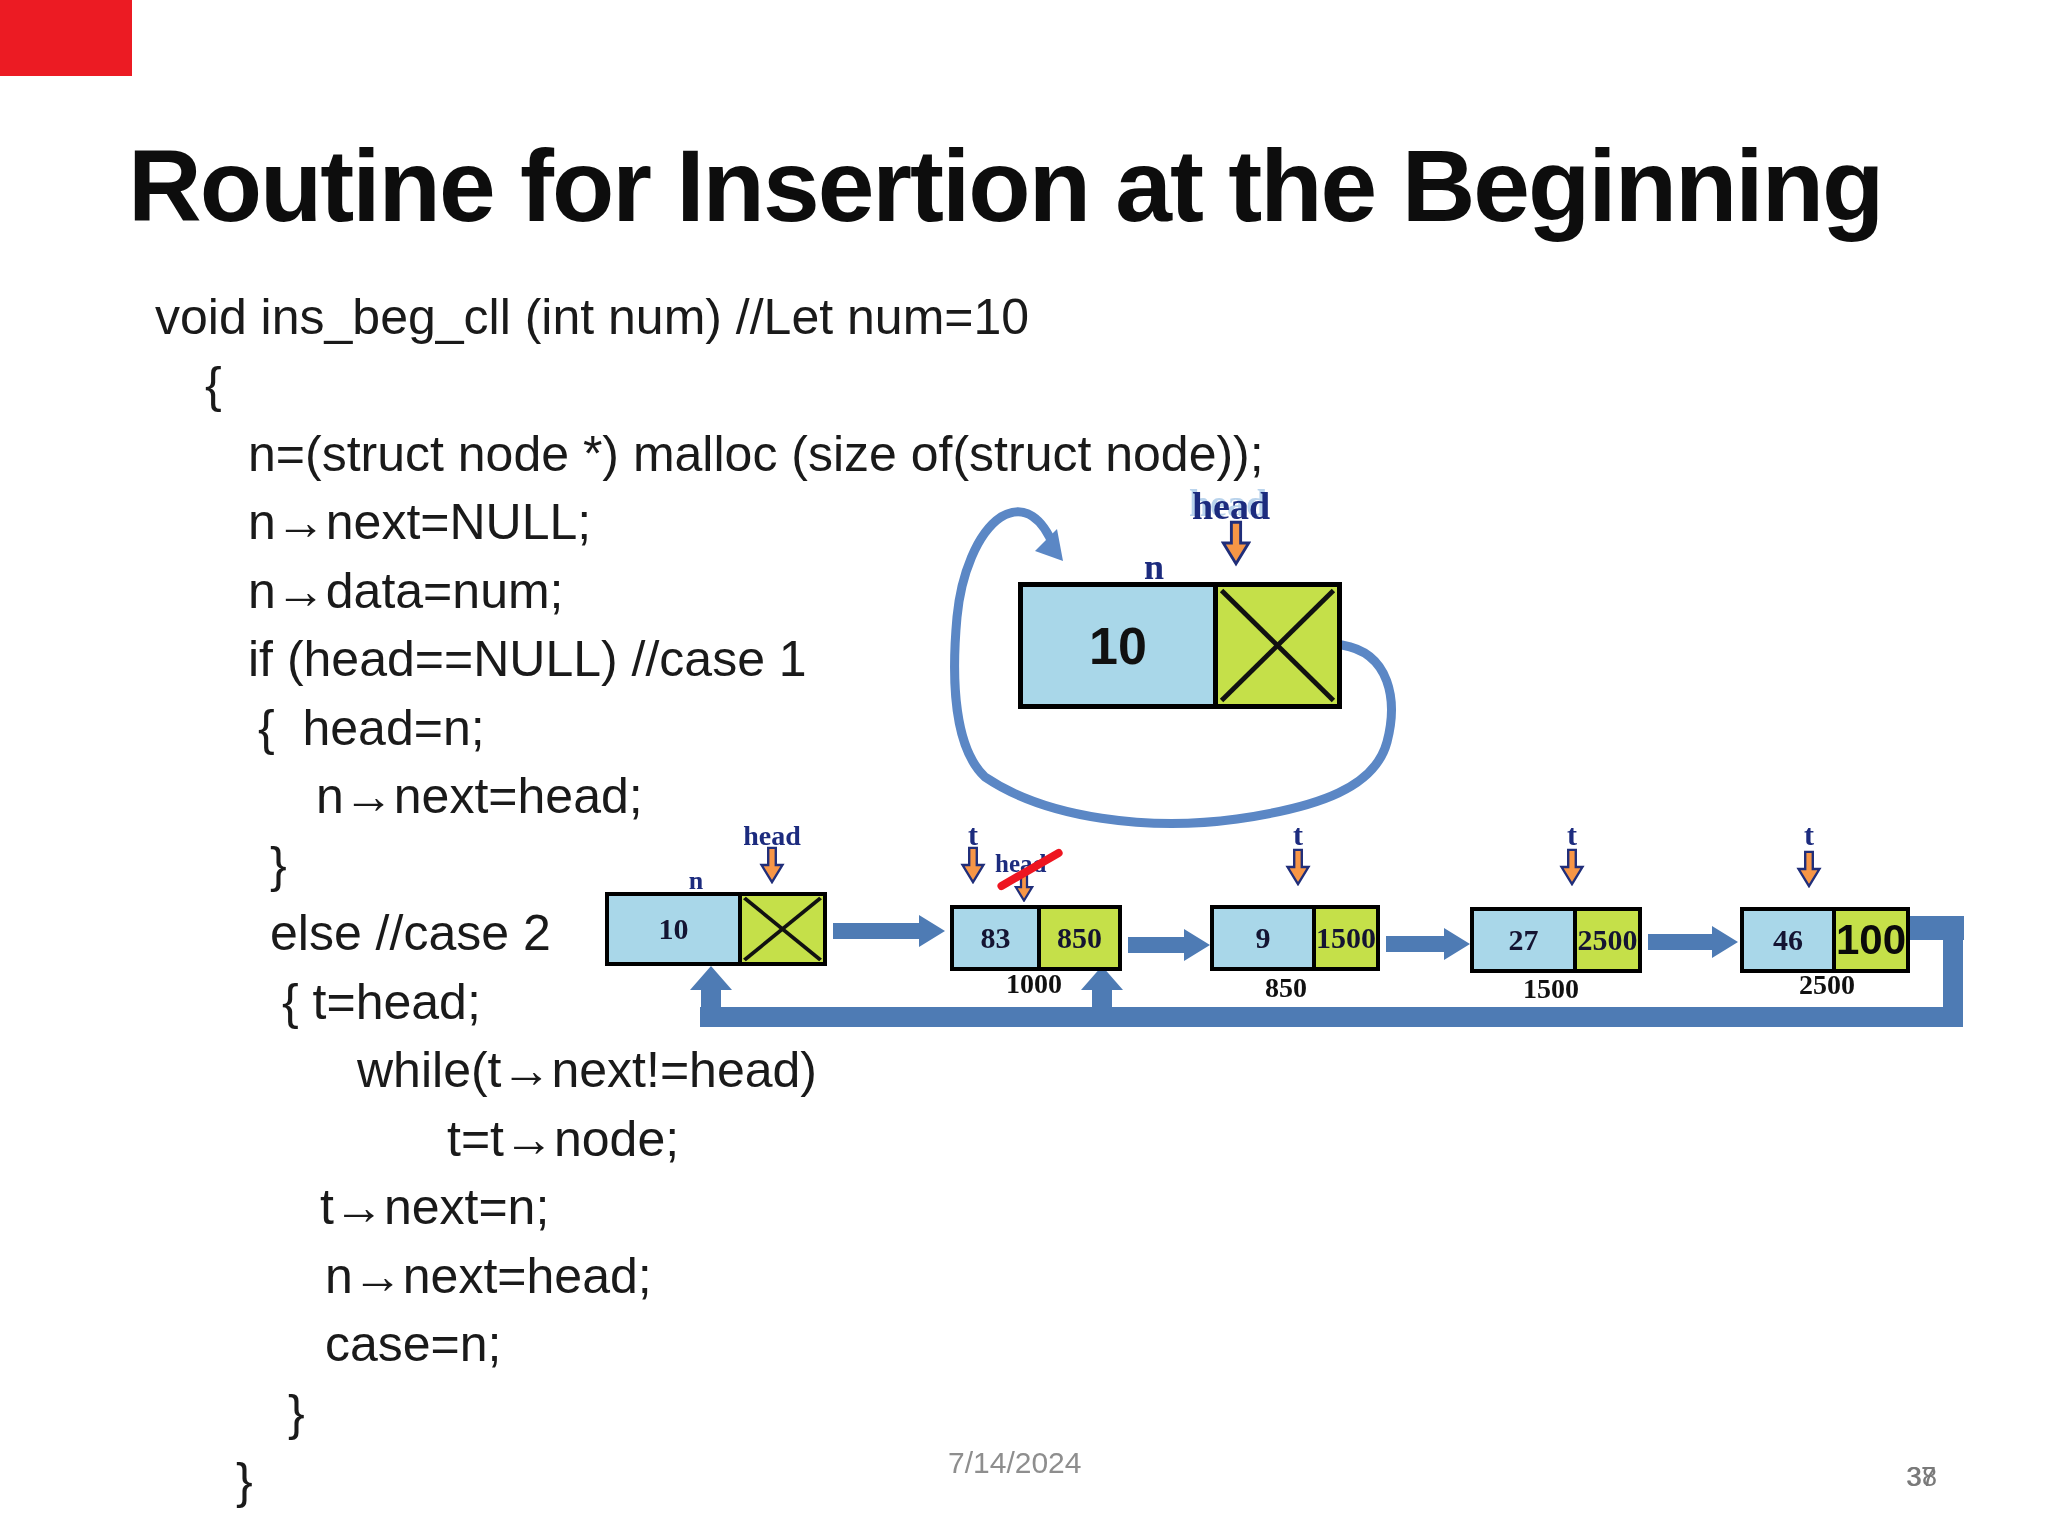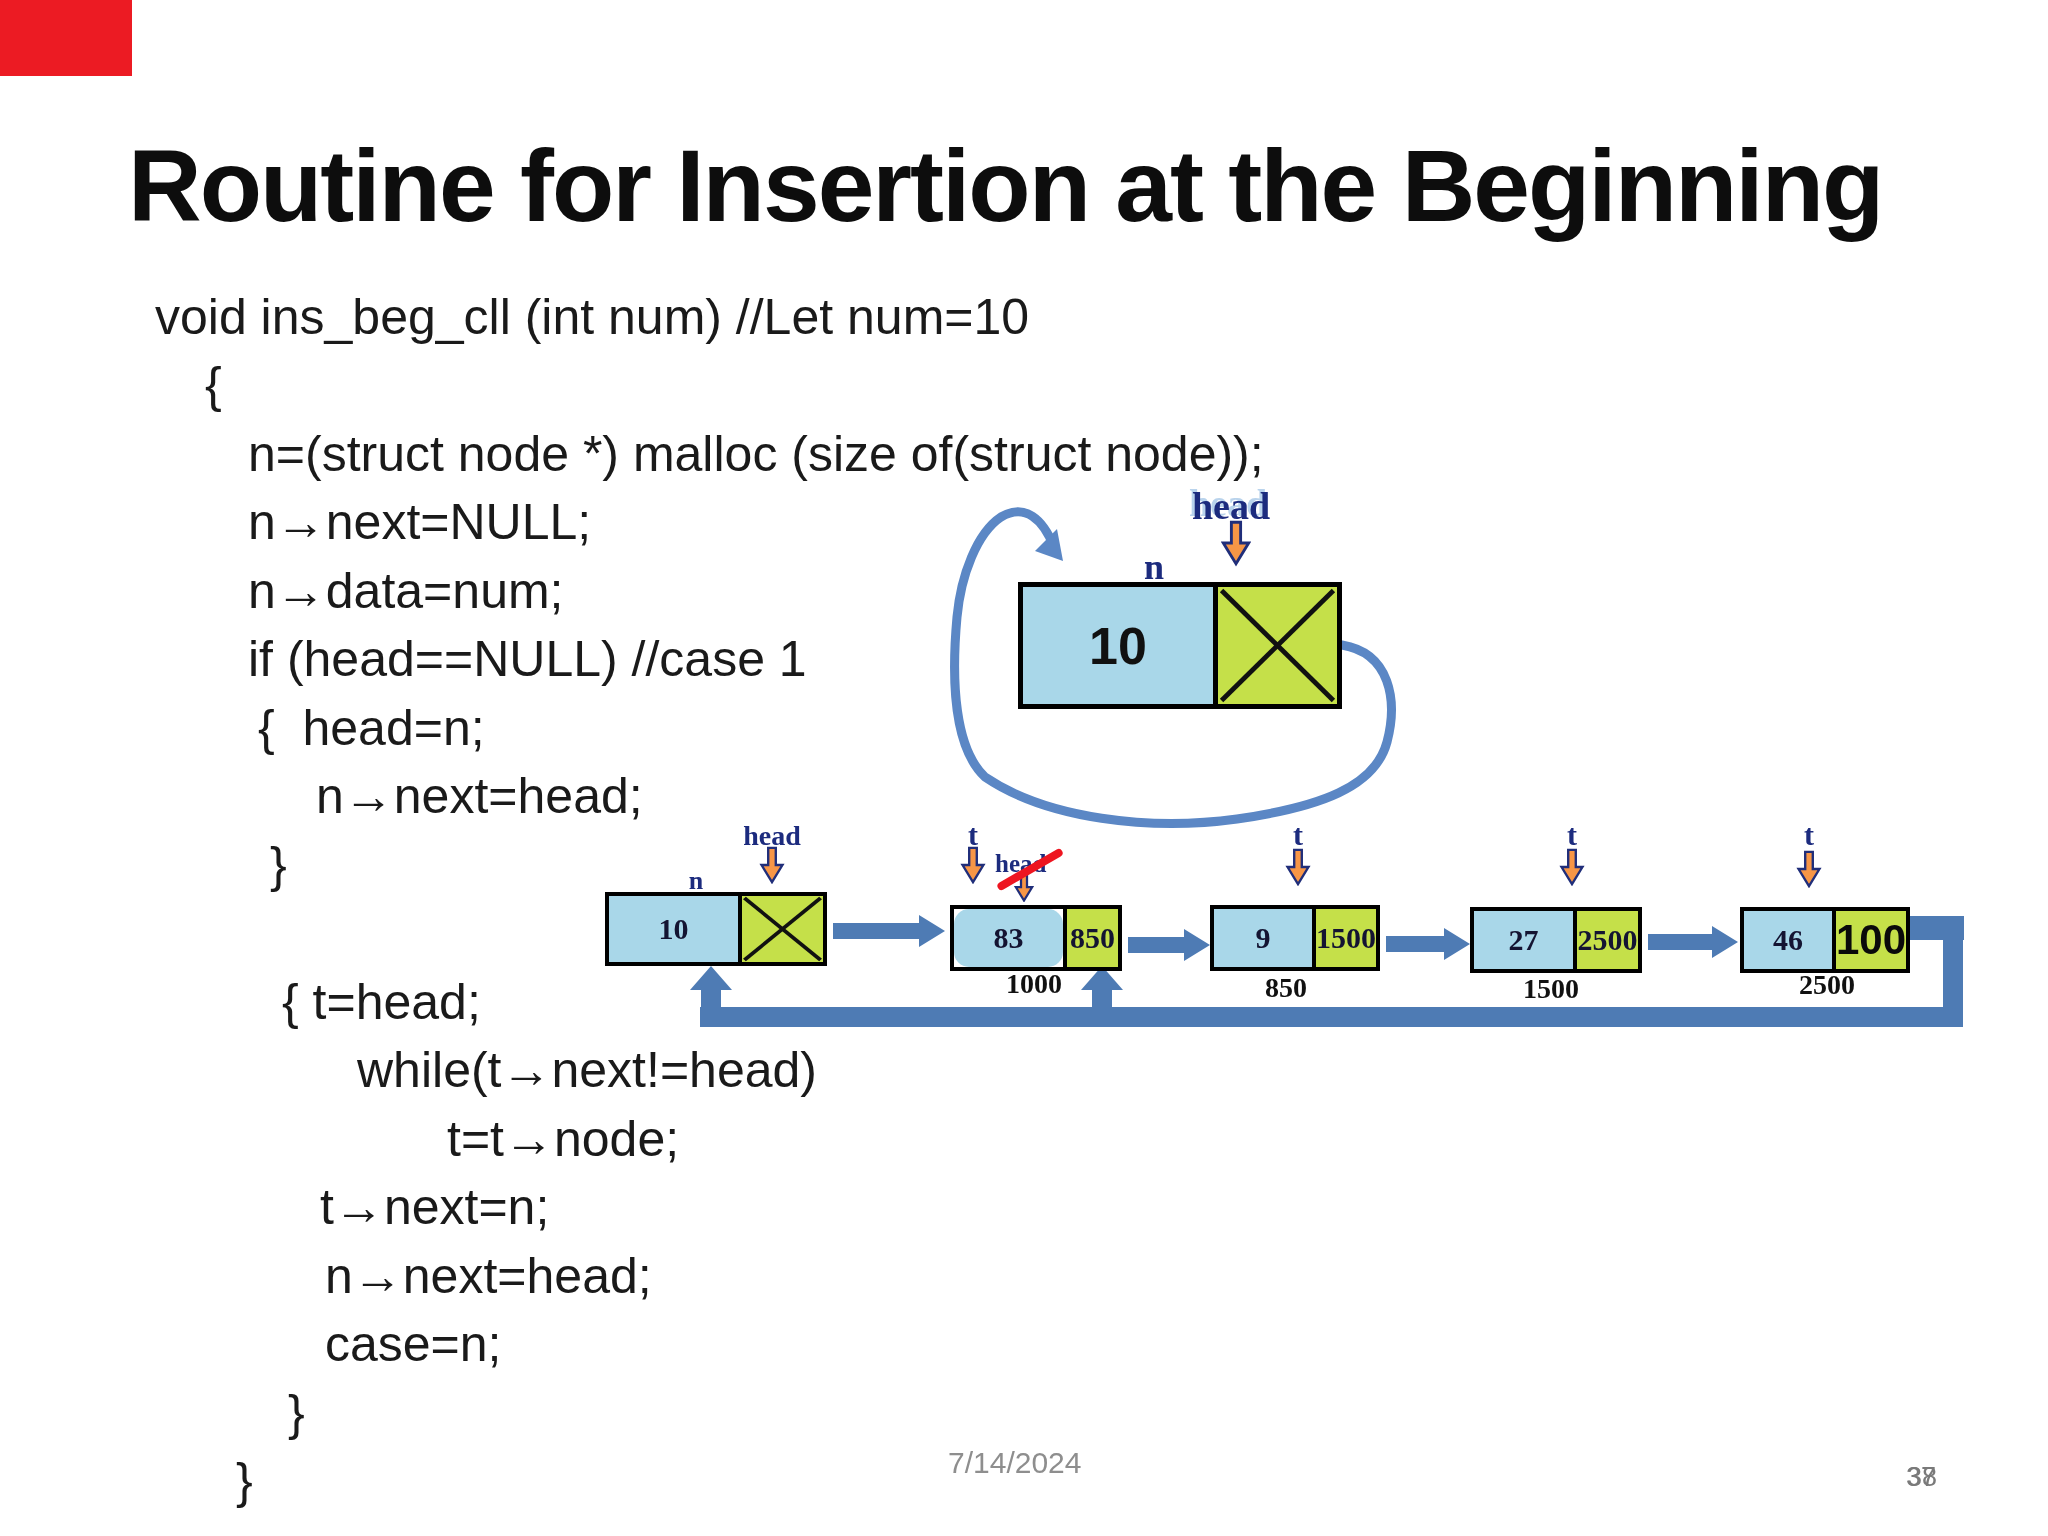--- a/index.html
+++ b/index.html
@@ -41,20 +41,21 @@
 
   <div class="abs code" style="left:155px;top:290px;">void ins_beg_cll (int num) //Let num=10</div>
   <div class="abs code" style="left:205px;top:358px;">{</div>
   <div class="abs code" style="left:248px;top:427px;">n=(struct node *) malloc (size of(struct node));</div>
   <div class="abs code" style="left:248px;top:495px;">n→next=NULL;</div>
   <div class="abs code" style="left:248px;top:564px;">n→data=num;</div>
   <div class="abs code" style="left:248px;top:632px;">if (head==NULL) //case 1</div>
   <div class="abs code" style="left:258px;top:701px;">{  head=n;</div>
   <div class="abs code" style="left:316px;top:769px;">n→next=head;</div>
   <div class="abs code" style="left:270px;top:838px;">}</div>
+  <div class="abs code" style="left:270px;top:906px;">else //case 2</div>
   <div class="abs code" style="left:282px;top:975px;">{ t=head;</div>
   <div class="abs code" style="left:357px;top:1043px;">while(t→next!=head)</div>
   <div class="abs code" style="left:447px;top:1112px;">t=t→node;</div>
   <div class="abs code" style="left:320px;top:1180px;">t→next=n;</div>
   <div class="abs code" style="left:325px;top:1249px;">n→next=head;</div>
   <div class="abs code" style="left:325px;top:1317px;">case=n;</div>
   <div class="abs code" style="left:288px;top:1386px;">}</div>
   <div class="abs code" style="left:236px;top:1454px;">}</div>
 
   <div class="abs" style="left:0;top:0;width:0;height:0;">
@@ -128,21 +129,21 @@
     <svg class="abs" style="left:960px;top:846px;" width="26" height="38" viewBox="0 0 26 40">
       <path d="M9 2 L17 2 L17 20 L24 20 L13 38 L2 20 L9 20 Z" fill="#f79646" stroke="#202e7a" stroke-width="2.5"></path>
     </svg>
     <svg class="abs" style="left:1014px;top:872px;" width="20" height="30" viewBox="0 0 26 40">
       <path d="M9 2 L17 2 L17 20 L24 20 L13 38 L2 20 L9 20 Z" fill="#f79646" stroke="#202e7a" stroke-width="3"></path>
     </svg>
     <div class="abs plabel" style="left:995px;top:850px;font-size:25px;">head</div>
     <div class="strike" style="left:998px;top:884px;width:74px;transform:rotate(-30deg);"></div>
 
     <div class="node" style="left:950px;top:905px;width:172px;height:66px;">
-      <div class="cell cell-data" style="width:109px;border-radius:15px;">
+      <div class="cell cell-data" style="width:83px;">
         <span class="val">83</span>
       </div>
       <div class="cell cell-ptr" style="flex:1;">
         <span class="val">850</span>
       </div>
     </div>
     <div class="addr" style="left:1034px;top:968px;">1000</div>
 
     <div class="abs plabel center-x" style="left:1298px;top:818px;font-size:30px;">t</div>
     <svg class="abs" style="left:1285px;top:848px;" width="26" height="38" viewBox="0 0 26 40">

